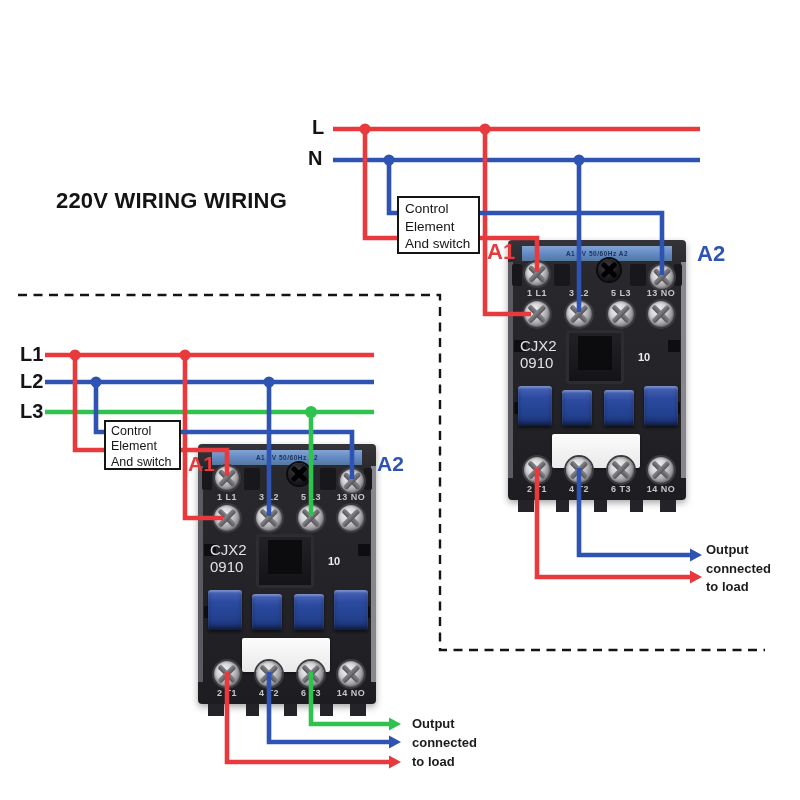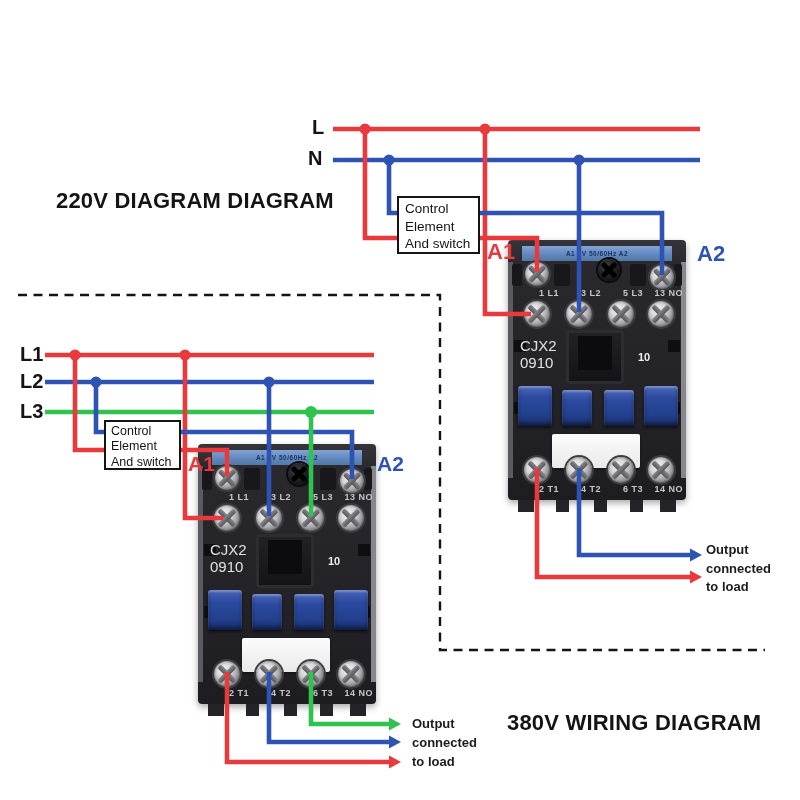--- a/index.html
+++ b/index.html
@@ -52,40 +52,39 @@
          box-shadow:0 0 0 2px #3b3b40,inset 0 0 3px rgba(0,0,0,.55);}
   .screw.sz26{width:26px;height:26px;}
   .screw.sz24{width:24px;height:24px;}
   .screw.sz22{width:22px;height:22px;}
   .screw .slot{position:absolute;left:50%;top:50%;width:86%;height:5px;border-radius:2px;
                background:linear-gradient(#88888c,#55555a);transform:translate(-50%,-50%) rotate(45deg);}
   .screw .slot.s2{transform:translate(-50%,-50%) rotate(-45deg);}
   .screw.black{background:radial-gradient(circle at 40% 35%,#3c3c41,#141417 72%);box-shadow:0 0 0 2px #0b0b0d;}
   .screw.black .slot{background:#000;}
   .ct-termrow{position:absolute;width:178px;height:12px;font-size:9px;font-weight:700;color:#c6c6ca;}
-  .ct-termrow span{position:absolute;width:44px;text-align:right;letter-spacing:.5px;}
+  .ct-termrow span{position:absolute;width:44px;text-align:center;letter-spacing:.5px;}
   .ct-plunger{position:absolute;left:58px;top:90px;width:58px;height:54px;border-radius:3px;
               background:linear-gradient(#232327,#131317);box-shadow:inset 0 0 0 3px #2c2c31;}
   .ct-plunger i{position:absolute;left:12px;top:6px;width:34px;height:34px;background:#0c0c0f;display:block;}
   .ct-model{position:absolute;left:12px;top:97px;font-size:15px;line-height:1.15;font-weight:400;color:#e2e2e4;}
   .ct-aux{position:absolute;left:130px;top:111px;font-size:11px;font-weight:700;color:#ededee;}
   .btnb{position:absolute;border-radius:3px;
         background:linear-gradient(180deg,#4a66b8 0%,#2c4a9f 30%,#23418f 70%,#1a3070 100%);
         box-shadow:inset 0 2px 2px rgba(255,255,255,.28),inset 0 -3px 4px rgba(0,0,0,.45),0 2px 3px rgba(0,0,0,.5);}
   .ct-white{position:absolute;left:44px;top:194px;width:88px;height:34px;border-radius:2px;
             background:linear-gradient(#fcfcfc,#e9e9ea);box-shadow:0 1px 3px rgba(0,0,0,.45);}
   .ct-tab{position:absolute;top:260px;height:12px;background:#232328;}
 </style>
 </head>
 <body>
 
 <div class="canvas">
 
-  <div class="abs section-heading h220">220V DIAGRAM DIAGRAM</div>
-  <div class="abs section-heading h380">380V WIRING DIAGRAM</div>
+  <div class="abs section-heading h220">220V WIRING WIRING</div>
 
   <div class="abs contactor" style="left:508px;top:240px;">
   <div class="ct-body"></div>
   <div class="ct-rail left"></div>
   <div class="ct-rail right"></div>
   <div class="ct-strip">A1   ~V 50/60Hz   A2</div>
   <div class="ct-notch" style="left:4px;top:24px;width:10px;height:22px;"></div>
   <div class="ct-notch" style="left:46px;top:24px;width:16px;height:22px;"></div>
   <div class="ct-notch" style="left:122px;top:24px;width:16px;height:22px;"></div>
   <div class="ct-notch" style="left:166px;top:24px;width:8px;height:22px;"></div>

